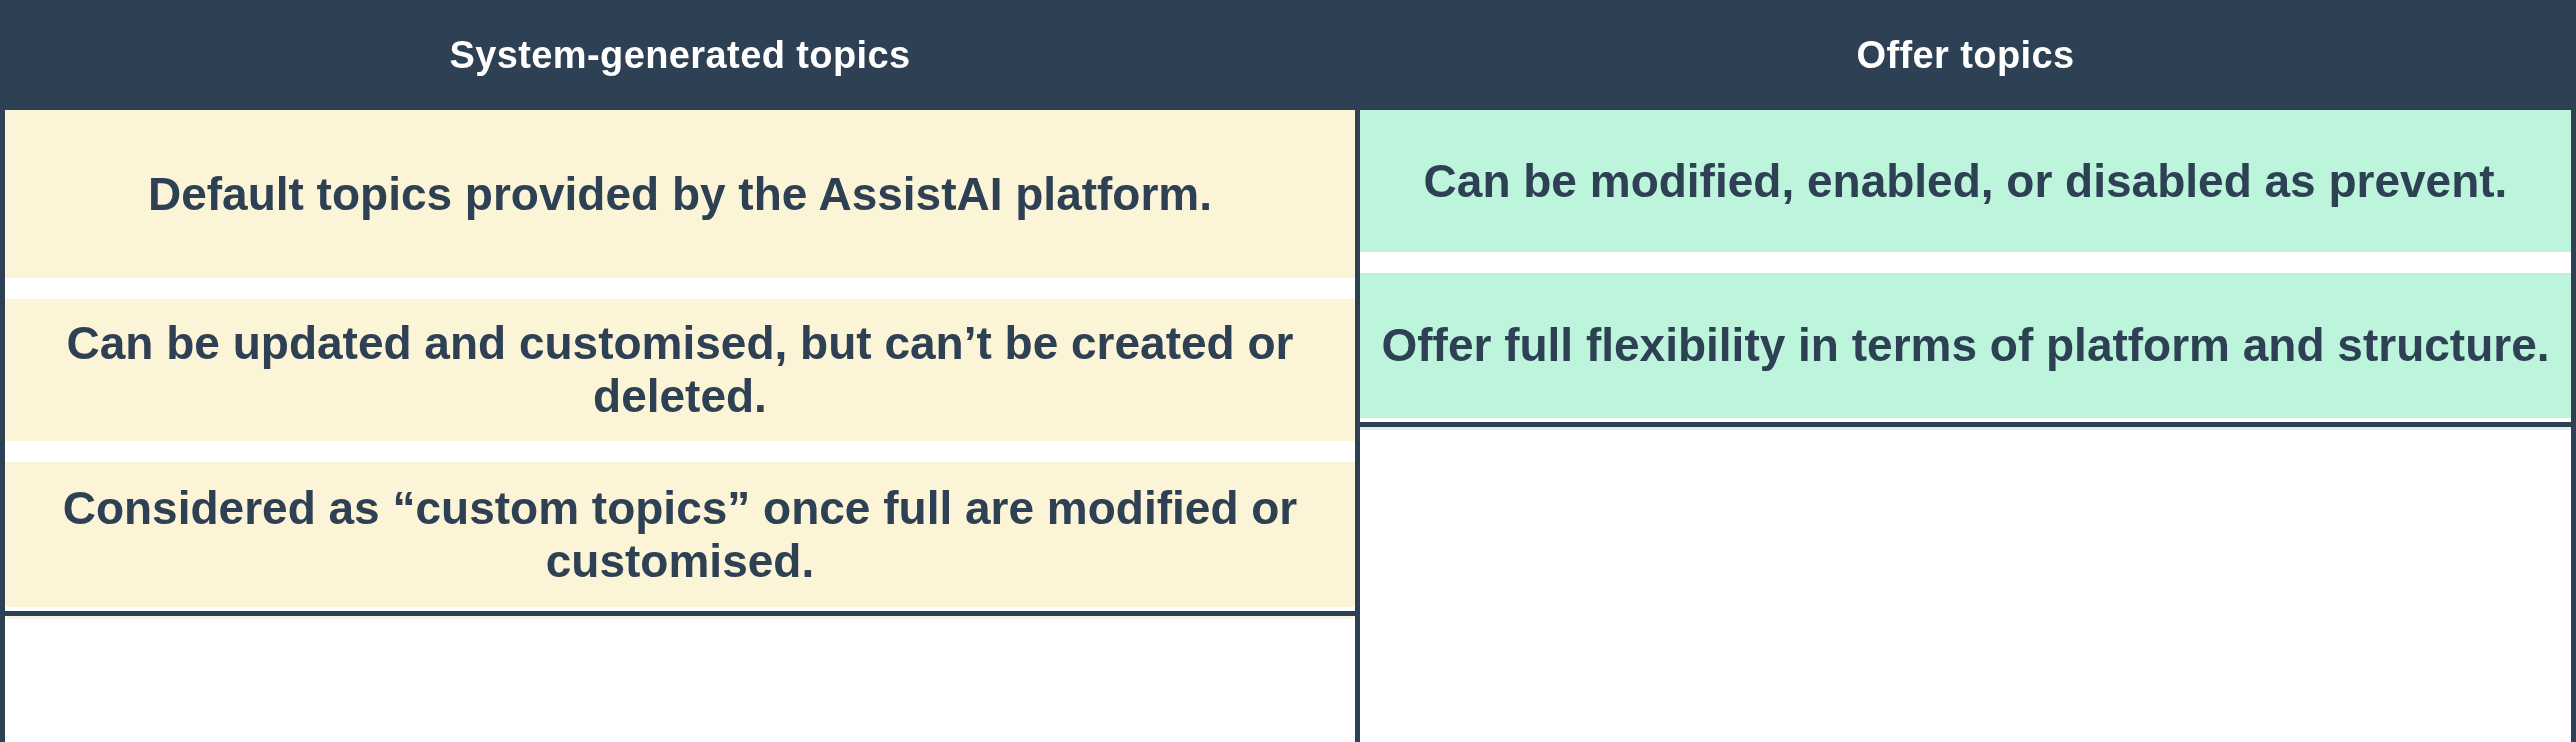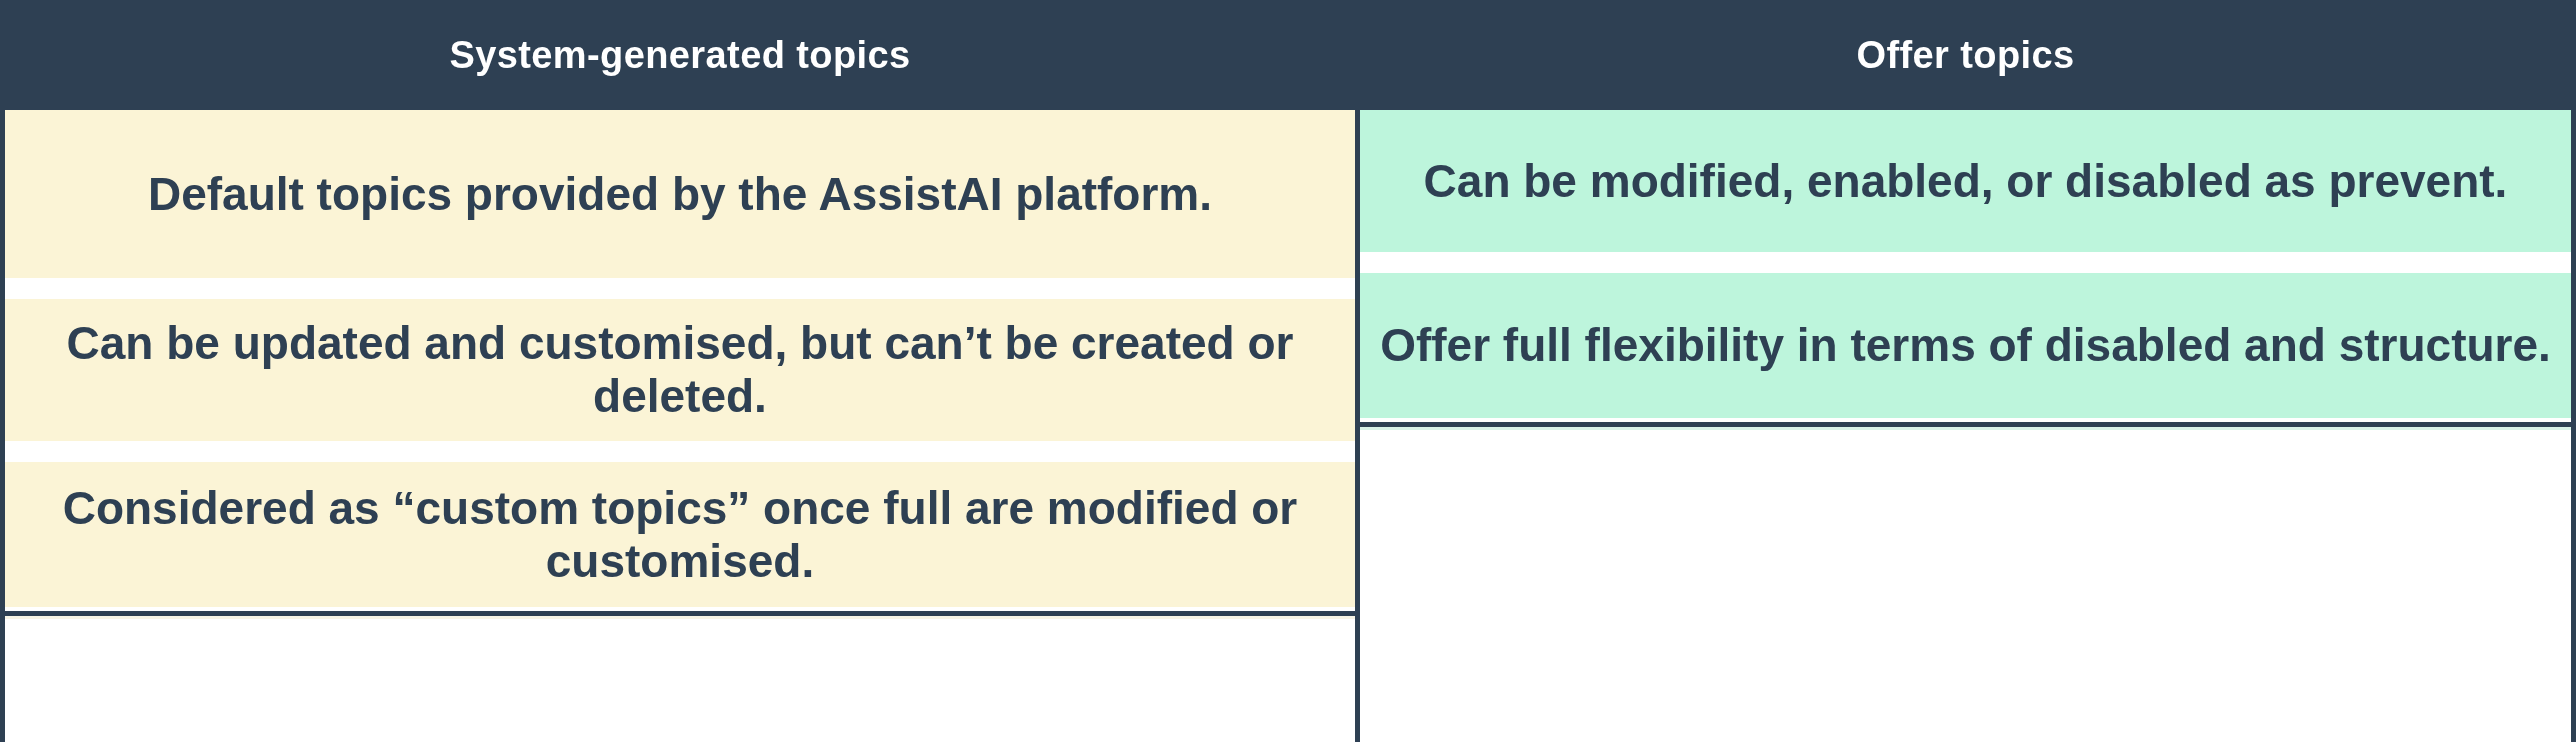--- a/index.html
+++ b/index.html
@@ -92,20 +92,20 @@
 
     <div class="col col-left">
       <div class="cell r1">Default topics provided by the AssistAI platform.</div>
       <div class="cell r2">Can be updated and customised, but can’t be created or deleted.</div>
       <div class="cell r4">Considered as “custom topics” once full are modified or customised.</div>
       <div class="next-sliver"></div>
     </div>
 
     <div class="col col-right">
       <div class="cell r2">Can be modified, enabled, or disabled as prevent.</div>
-      <div class="cell r4">Offer full flexibility in terms of disabled and structure.</div>
+      <div class="cell r4">Offer full flexibility in terms of platform and structure.</div>
       <div class="next-sliver"></div>
     </div>
 
   </div>
 
 </div>
 
 
 </body></html>

